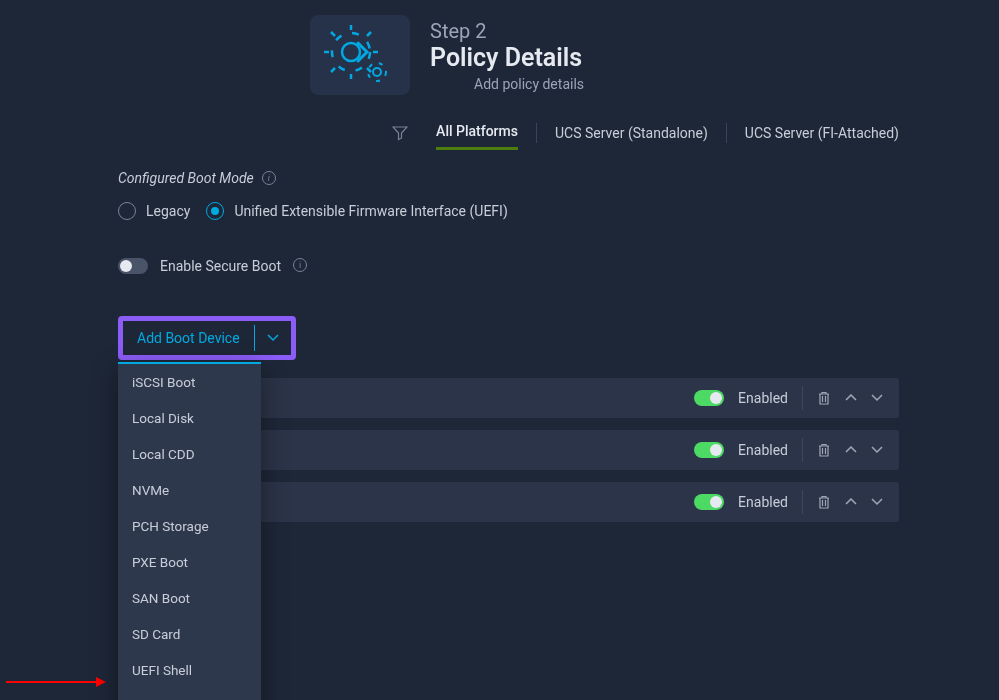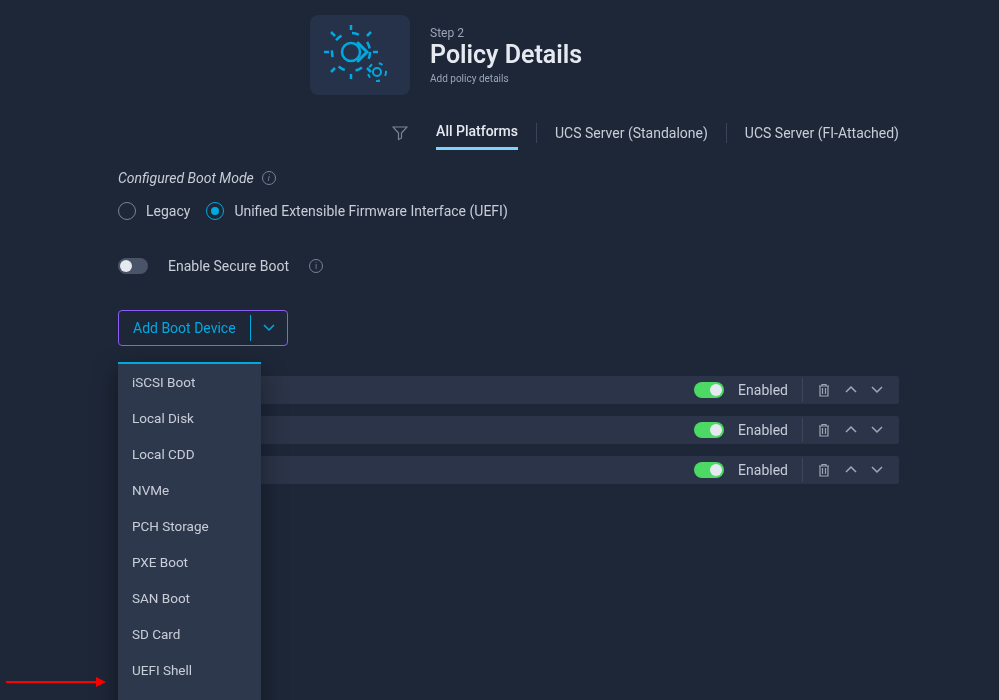--- a/index.html
+++ b/index.html
@@ -22,40 +22,40 @@
     .icon-wrap {
       width: 100px;
       height: 80px;
       background: #26314a;
       border-radius: 8px;
       display: flex;
       align-items: center;
       justify-content: center;
       position: relative;
     }
-    .step-label { font-size: 12px; color: #9aa5b8; margin-bottom: 0; }
+    .step-label { font-size: 20px; color: #9aa5b8; margin-bottom: 0; }
     .page-title { font-size: 25px; font-weight: 600; color: #e6eaf0; margin-bottom: 4px; }
-    .page-desc { font-size: 10px; color: #9aa5b8; }
+    .page-desc { font-size: 14px; color: #9aa5b8; margin-left: 44px; }
 
     .platform-tabs {
       display: flex;
       align-items: center;
       gap: 18px;
       padding: 10px 100px 20px 0;
       justify-content: flex-end;
     }
     .filter-icon { color: #788396; margin-right: 10px; display: flex; align-items: center; }
     .tab {
       padding: 8px 0;
       cursor: pointer;
       color: #c8ced8;
     }
     .tab.active {
       color: #e6eaf0;
-      border-bottom: 3px solid #7dd3fc;
+      border-bottom: 3px solid #4d7c0f;
       font-weight: 500;
     }
     .tab-divider {
       width: 1px;
       height: 20px;
       background: #3a4459;
     }
 
     .content {
       padding: 0 100px 0 118px;
@@ -104,22 +104,21 @@
     }
     .radio.selected { border-color: #00a9e0; }
     .radio .dot {
       width: 8px;
       height: 8px;
       background: #00a9e0;
       border-radius: 50%;
     }
     .toggle-row {
       display: flex;
-      align-items: center;
-      gap: 20px;
+      gap: 12px;
       margin-bottom: 36px;
     }
     .toggle {
       width: 30px;
       height: 16px;
       background: #4a5468;
       border-radius: 10px;
       position: relative;
       cursor: pointer;
     }
@@ -131,26 +130,27 @@
       height: 12px;
       background: #e6eaf0;
       border-radius: 50%;
     }
     .toggle.on { background: #4cd964; }
     .toggle.on .knob { left: auto; right: 2px; }
 
     .add-boot-btn {
       display: inline-flex;
       align-items: center;
-      border: 1px solid #8b5cf6;
+      border: 5px solid #8b5cf6;
       border-radius: 4px;
       overflow: hidden;
       background: transparent;
       cursor: pointer;
       margin-bottom: 18px;
+      margin-top: 6px;
     }
     .add-boot-btn .label {
       color: #00a9e0;
       padding: 9px 14px;
       font-size: 14px;
     }
     .add-boot-btn .chev-part {
       border-left: 1px solid #00a9e0;
       padding: 9px 12px;
       color: #00a9e0;
@@ -161,22 +161,21 @@
     .boot-list { }
     .boot-item {
       background: #2b3448;
       margin-bottom: 12px;
       padding: 10px 16px 10px 24px;
       display: flex;
       align-items: center;
       justify-content: flex-end;
       gap: 12px;
       border-radius: 2px;
-      height: 28px;
-      margin-top: 12px;
+      height: 40px;
     }
     .boot-right {
       display: flex;
       align-items: center;
       gap: 14px;
     }
     .enabled-label { color: #c8ced8; }
     .divider-v {
       width: 1px;
       height: 24px;

